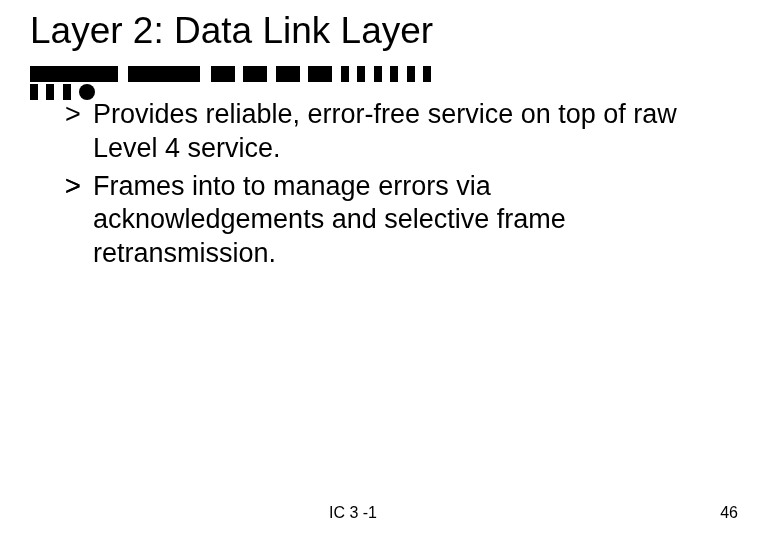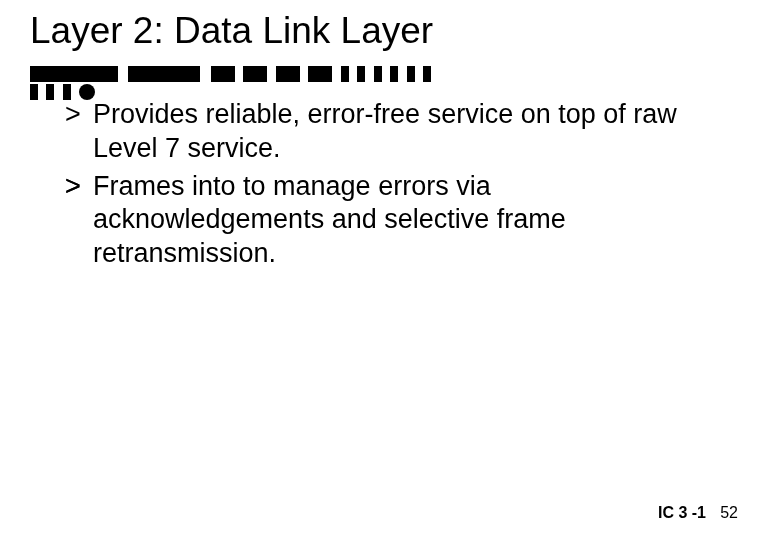--- a/index.html
+++ b/index.html
@@ -55,23 +55,22 @@
   .bullet .marker {
     position: absolute;
     left: 0;
     top: 0;
   }
   .footer-center {
     position: absolute;
     bottom: 18px;
     left: 0;
     width: 706px;
-    text-align: right;
+    text-align: center;
     font-size: 16px;
-    font-weight: bold;
   }
   .footer-right {
     position: absolute;
     bottom: 18px;
     right: 42px;
     font-size: 16px;
   }
 </style>
 </head>
 <body>
@@ -95,27 +94,27 @@
     <span style="width:8px;height:16px;margin-right:4px;"></span>
     <span style="width:8px;height:16px;margin-right:4px;"></span>
     <span style="width:8px;height:16px;margin-right:4px;"></span>
     <span style="width:8px;height:16px;margin-right:4px;"></span>
     <span style="width:16px;height:16px;border-radius:50%;"></span>
   </div>
 
   <div class="body">
     <div class="bullet">
       <span class="marker">&gt;</span>
-      <span>Provides reliable, error-free service on top of raw Level 7 service.</span>
+      <span>Provides reliable, error-free service on top of raw Level 4 service.</span>
     </div>
     <div class="bullet">
       <span class="marker">&gt;</span>
     </div>
     <div class="bullet">
       <span class="marker">&gt;</span>
       <span>Frames into to manage errors via acknowledgements and selective frame retransmission.</span>
     </div>
   </div>
 
   <div class="footer-center">IC 3 -1</div>
-  <div class="footer-right">52</div>
+  <div class="footer-right">46</div>
 
 </div>
 
 </body></html>

